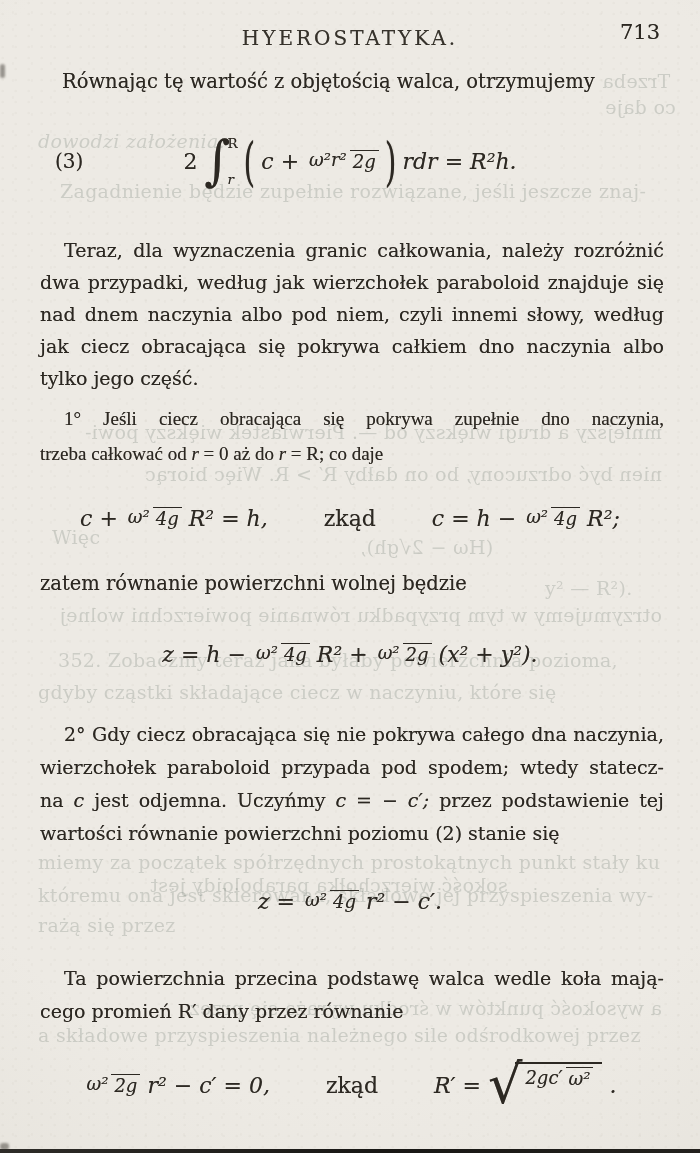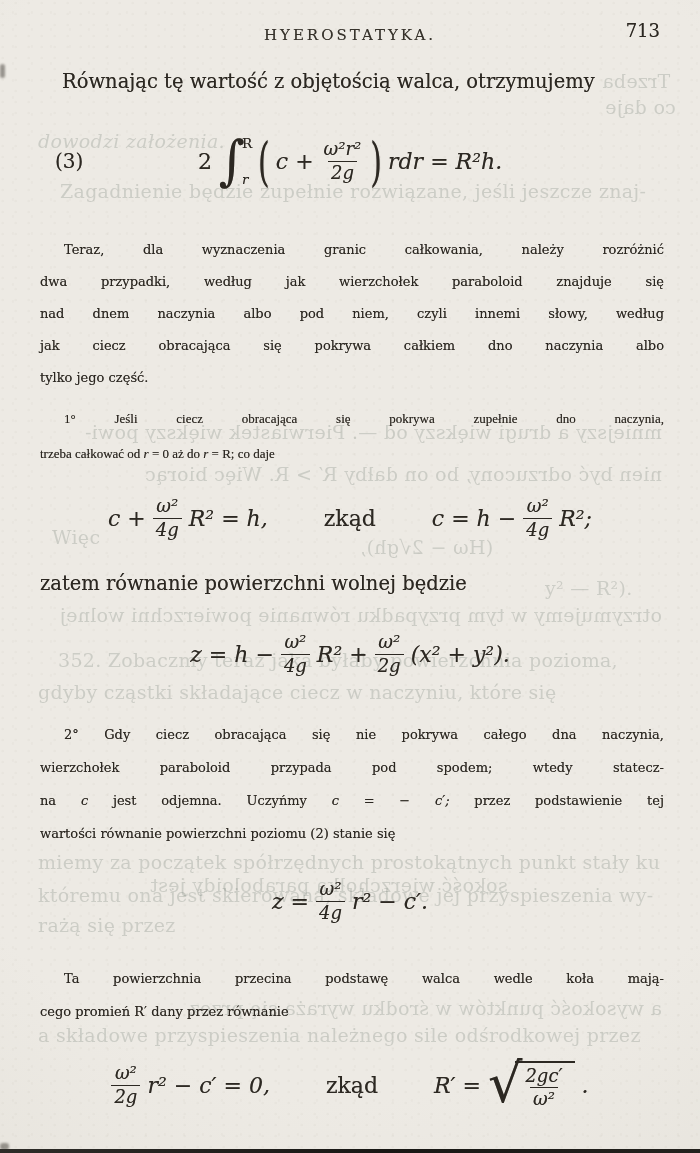--- a/index.html
+++ b/index.html
@@ -8,36 +8,36 @@
     font-family:"DejaVu Serif",serif;color:#2b2721;
     background:
       radial-gradient(circle at 21% 27%, rgba(95,85,62,0.035) 0 1px, transparent 1.6px),
       radial-gradient(circle at 68% 73%, rgba(95,85,62,0.03) 0 1px, transparent 1.6px),
       radial-gradient(125% 92% at 50% 42%, #edeae4 58%, #e7e4dd 80%, #ddd9d1 95%, #d4d0c7 100%);
     background-size:13px 11px, 19px 17px, 100% 100%;
   }
   
   .ink{color:#2b2721;text-shadow:0 0 0.6px rgba(43,39,33,0.55);}
   .header-title{position:absolute;top:26px;left:0;width:100%;text-align:center;
-    font-size:15px;letter-spacing:3px;color:#36322b;text-shadow:0 0 0.5px rgba(50,46,40,0.5);}
-  .page-number{position:absolute;top:20px;right:40px;font-size:18px;}
-  .para{position:absolute;left:40px;width:624px;font-size:13px;line-height:32px;}
+    font-size:20px;letter-spacing:3px;color:#36322b;text-shadow:0 0 0.5px rgba(50,46,40,0.5);}
+  .page-number{position:absolute;top:20px;right:40px;font-size:21px;}
+  .para{position:absolute;left:40px;width:624px;font-size:19px;line-height:32px;}
   .line{display:block;text-align:justify;text-align-last:justify;box-sizing:border-box;}
   .line.last{text-align-last:left;}
   .line.indent{padding-left:24px;}
   .single{position:absolute;left:40px;width:624px;font-size:19.5px;}
   .single.indent{text-indent:22px;}
   em.v{font-style:italic;}
   
   .eq-row{position:absolute;left:0;width:700px;display:flex;justify-content:center;align-items:center;
     font-size:22px;font-style:italic;color:#2c2822;text-shadow:0 0 0.6px rgba(44,40,34,0.5);}
   .eq-content{display:inline-flex;align-items:center;gap:7px;}
   .rm{font-style:normal;}
   .eq-label{position:absolute;left:55px;font-style:normal;font-size:20px;}
-  .frac{display:inline-flex;flex-direction:column;align-items:center;font-size:18px;line-height:1.12;vertical-align:middle;}
+  .frac{display:inline-flex;align-items:center;font-size:18px;line-height:1.12;vertical-align:middle;}
   .frac .num{padding:0 3px 1px;}
   .frac .den{border-top:1.4px solid #2c2822;padding:1px 3px 0;}
   .int-group{display:inline-flex;align-items:center;}
   .int-sign{font-style:normal;font-size:50px;line-height:1;transform:scaleY(1.08);}
   .int-limits{display:inline-flex;flex-direction:column;justify-content:space-between;height:54px;font-size:13.5px;margin-left:-3px;}
   .int-limits .up{font-style:normal;margin-top:1px;}
   .int-limits .lo{font-style:italic;margin-bottom:1px;}
   .bigp{font-style:normal;font-size:30px;font-weight:300;display:inline-block;transform:scaleY(1.75);margin:0 -1px;}
   .gap{display:inline-block;width:42px;}
   .radical{display:inline-flex;align-items:flex-start;}

